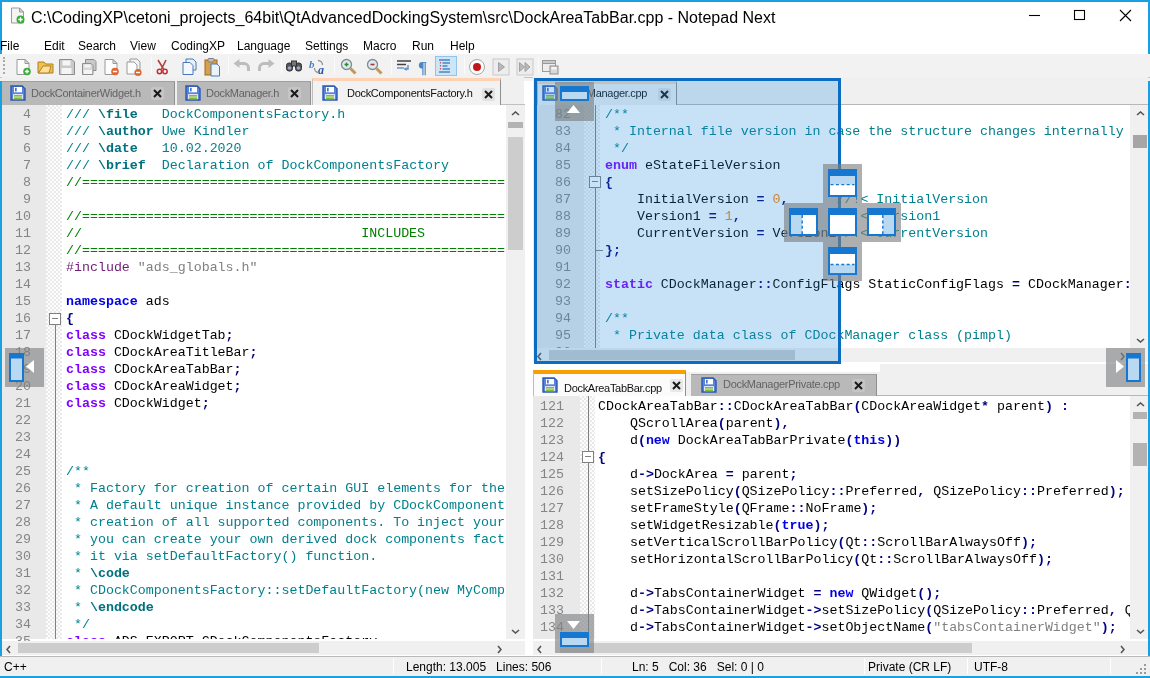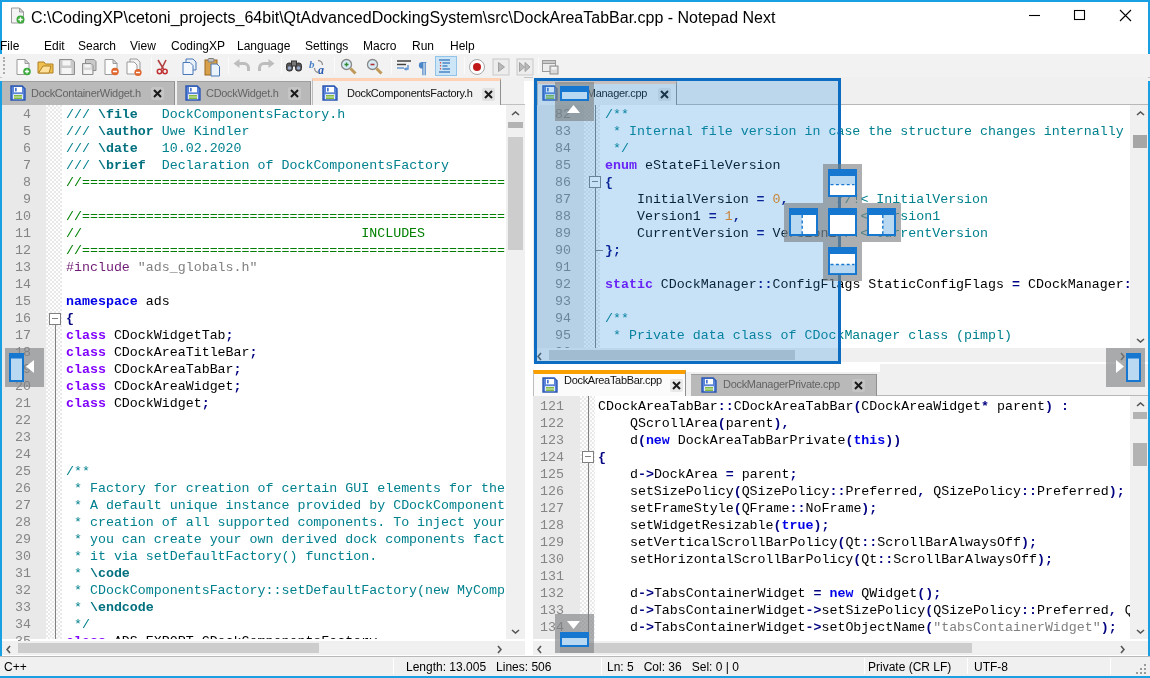--- a/index.html
+++ b/index.html
@@ -193,21 +193,21 @@
   </div>
 <div class="abs" style="left:177px;top:81px;width:134px;height:24px;background:#b9b9b9;border-top:1px solid #9f9f9f;border-right:1px solid #8f8f8f"></div>
 <svg class="abs" style="left:185px;top:85px" width="16" height="16" viewBox="0 0 16 16">
 <path d="M1 1 h11.2 l2.8 2.8 V15 H1 z" fill="#5b84d8" stroke="#2c58b4" stroke-width="1.4"></path>
 <rect x="4" y="2" width="8" height="5.3" fill="#fff"></rect>
 <rect x="5" y="2.8" width="1.7" height="3.6" fill="#4a74cc"></rect>
 <rect x="3.2" y="9.2" width="9.6" height="5" fill="#fff"></rect>
 <rect x="4" y="10.1" width="8" height="1.5" fill="#76b42c"></rect>
 <rect x="4" y="12.4" width="8" height="1.5" fill="#76b42c"></rect>
 </svg>
-<div class="abs tabtxt" style="left:206px;top:81px;color:#636363">CDockWidget.h</div>
+<div class="abs tabtxt" style="left:206px;top:81px;color:#636363">DockManager.h</div>
 <div class="abs xbtn" style="left:288px;top:87px;background:#c5c5c5">
 <svg width="9" height="9" viewBox="0 0 9 9">
       <path d="M1 1 L8 8 M8 1 L1 8" stroke="#1a1a1a" stroke-width="2"></path>
     </svg>
   </div>
 <div class="abs" style="left:312px;top:78px;width:189px;height:27px;background:#f2f2f2;border-top:3px solid #ffd2b5;border-left:1px solid #bdbdbd;border-right:1px solid #8f8f8f"></div>
 <svg class="abs" style="left:322px;top:85px" width="16" height="16" viewBox="0 0 16 16">
 <path d="M1 1 h11.2 l2.8 2.8 V15 H1 z" fill="#5b84d8" stroke="#2c58b4" stroke-width="1.4"></path>
 <rect x="4" y="2" width="8" height="5.3" fill="#fff"></rect>
 <rect x="5" y="2.8" width="1.7" height="3.6" fill="#4a74cc"></rect>
@@ -294,21 +294,21 @@
 <div class="abs" style="left:533px;top:372px;width:615px;height:24px;background:#f0f0f0;"></div>
 <div class="abs" style="left:533px;top:370px;width:153px;height:26px;background:#fbfbfb;border-top:4px solid #f9a000;border-left:1px solid #bdbdbd;border-right:1px solid #8f8f8f"></div>
 <svg class="abs" style="left:542px;top:377px" width="16" height="16" viewBox="0 0 16 16">
 <path d="M1 1 h11.2 l2.8 2.8 V15 H1 z" fill="#5b84d8" stroke="#2c58b4" stroke-width="1.4"></path>
 <rect x="4" y="2" width="8" height="5.3" fill="#fff"></rect>
 <rect x="5" y="2.8" width="1.7" height="3.6" fill="#4a74cc"></rect>
 <rect x="3.2" y="9.2" width="9.6" height="5" fill="#fff"></rect>
 <rect x="4" y="10.1" width="8" height="1.5" fill="#76b42c"></rect>
 <rect x="4" y="12.4" width="8" height="1.5" fill="#76b42c"></rect>
 </svg>
-<div class="abs tabtxt" style="left:564px;top:368px;color:#111">DockAreaTabBar.cpp</div>
+<div class="abs tabtxt" style="left:564px;top:376px;color:#111">DockAreaTabBar.cpp</div>
 <div class="abs xbtn" style="left:670px;top:379px;background:#e8e8e8">
 <svg width="9" height="9" viewBox="0 0 9 9">
       <path d="M1 1 L8 8 M8 1 L1 8" stroke="#1a1a1a" stroke-width="2"></path>
     </svg>
   </div>
 <div class="abs" style="left:691px;top:374px;width:186px;height:22px;background:#b9b9b9;border-top:1px solid #9f9f9f;border-right:1px solid #8f8f8f"></div>
 <svg class="abs" style="left:701px;top:377px" width="16" height="16" viewBox="0 0 16 16">
 <path d="M1 1 h11.2 l2.8 2.8 V15 H1 z" fill="#5b84d8" stroke="#2c58b4" stroke-width="1.4"></path>
 <rect x="4" y="2" width="8" height="5.3" fill="#fff"></rect>
 <rect x="5" y="2.8" width="1.7" height="3.6" fill="#4a74cc"></rect>
@@ -344,21 +344,21 @@
     <polyline points="4,1 1,4.5 4,8" fill="none" stroke="#555" stroke-width="1.6"></polyline>
   </svg>
 <svg class="abs" style="left:1120px;top:645px" width="5" height="9" viewBox="0 0 5 9">
     <polyline points="1,1 4,4.5 1,8" fill="none" stroke="#555" stroke-width="1.6"></polyline>
   </svg>
 <div class="abs thumb" style="left:560px;top:643px;width:412px;height:10px"></div>
 <div class="abs" style="left:1130px;top:641px;width:18px;height:14px;background:#f0f0f0;"></div>
 <div class="abs" style="left:0px;top:656px;width:1150px;height:20px;background:#f0f0f0;border-top:1px solid #b9b9b9"></div>
 <div class="st" style="left:4px">C++</div>
 <div class="st" style="left:406px">Length: 13.005&nbsp;&nbsp;&nbsp;Lines: 506</div>
-<div class="st" style="left:607px">Ln: 5&nbsp;&nbsp;&nbsp;Col: 36&nbsp;&nbsp;&nbsp;Sel: 0 | 0</div>
+<div class="st" style="left:632px">Ln: 5&nbsp;&nbsp;&nbsp;Col: 36&nbsp;&nbsp;&nbsp;Sel: 0 | 0</div>
 <div class="st" style="left:868px">Private (CR LF)</div>
 <div class="st" style="left:974px">UTF-8</div>
 <div class="abs" style="left:393px;top:658px;width:1px;height:16px;background:#c9c9c9;border-right:1px solid #fff"></div>
 <div class="abs" style="left:601px;top:658px;width:1px;height:16px;background:#c9c9c9;border-right:1px solid #fff"></div>
 <div class="abs" style="left:864px;top:658px;width:1px;height:16px;background:#c9c9c9;border-right:1px solid #fff"></div>
 <div class="abs" style="left:967px;top:658px;width:1px;height:16px;background:#c9c9c9;border-right:1px solid #fff"></div>
 <div class="abs" style="left:1110px;top:658px;width:1px;height:16px;background:#c9c9c9;border-right:1px solid #fff"></div>
 <svg class="abs" style="left:1136px;top:664px" width="11" height="11" viewBox="0 0 11 11">
 <g fill="#9a9a9a">
       <rect x="8" y="8" width="2" height="2"></rect>

